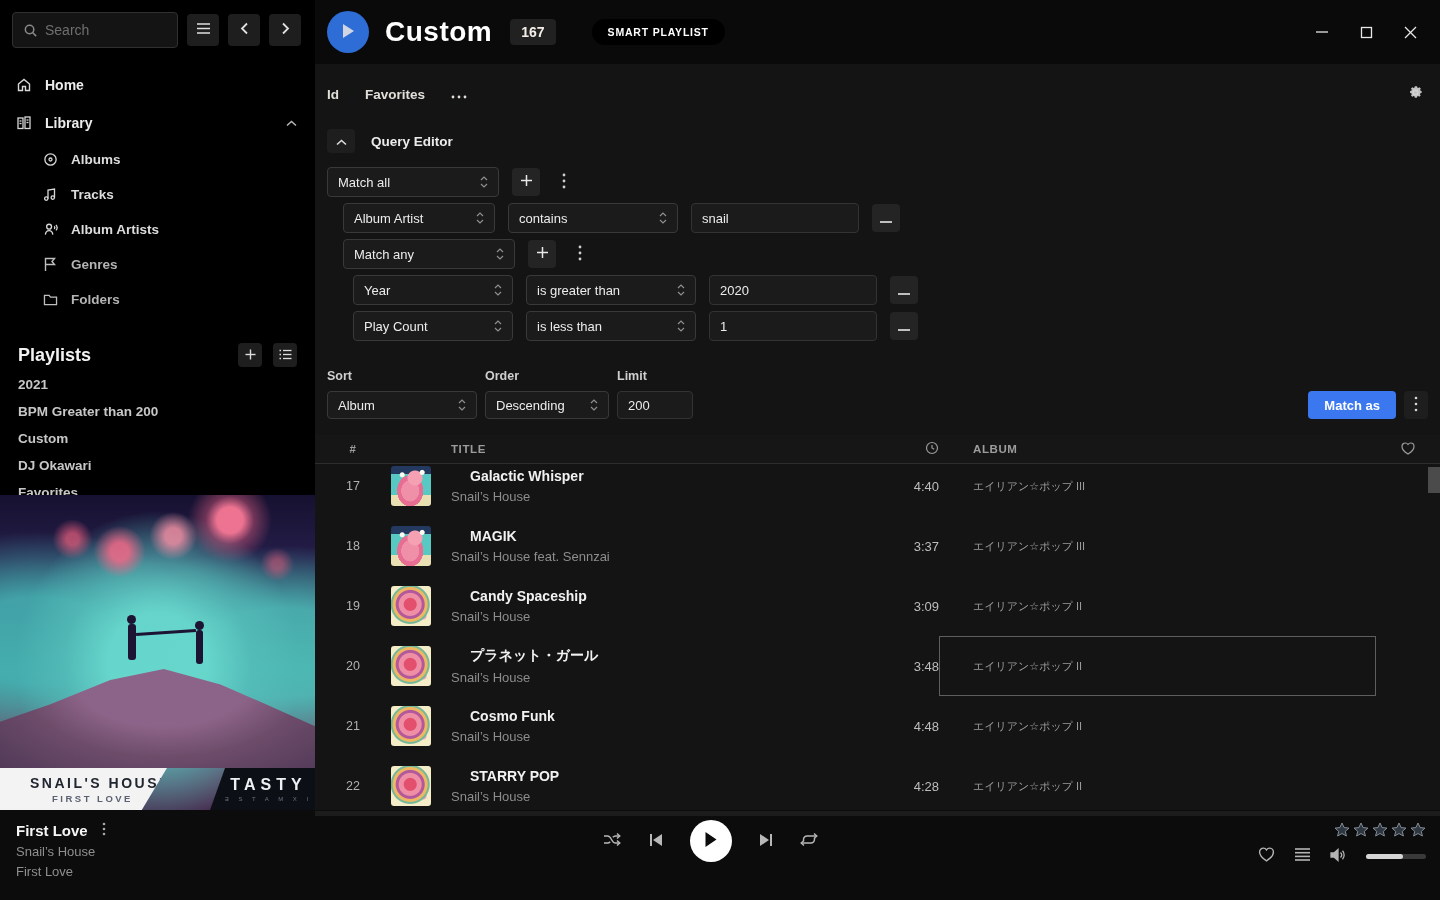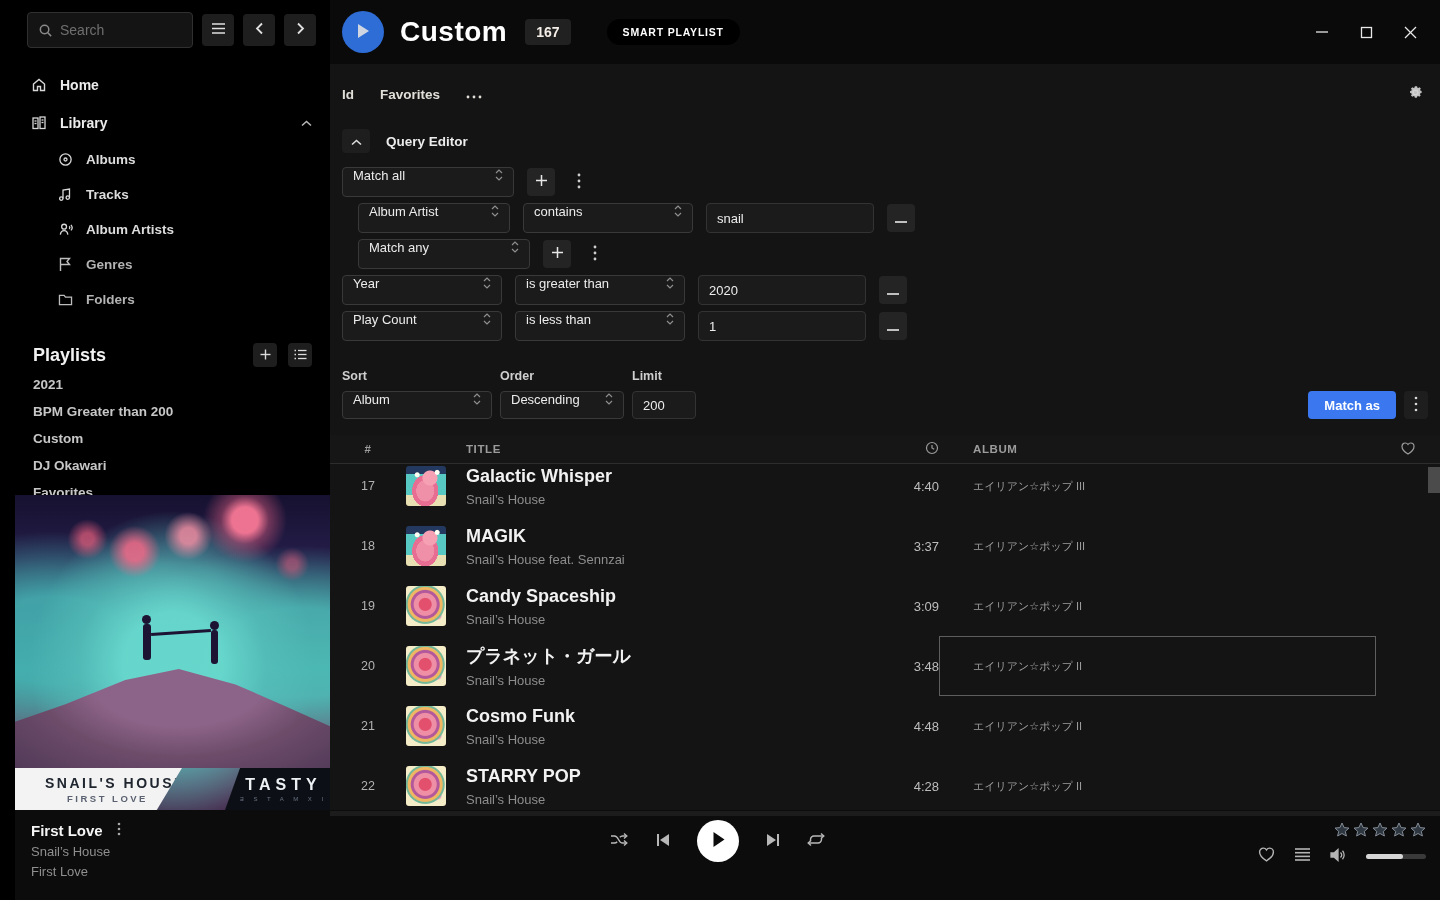--- a/index.html
+++ b/index.html
@@ -1,18 +1,18 @@
 <!DOCTYPE html>
 <html><head>
 <meta charset="utf-8">
 <style>
   * { margin:0; padding:0; box-sizing:border-box; }
   html,body { width:1440px; height:900px; background:#000; overflow:hidden; }
   body { font-family:"Liberation Sans","DejaVu Sans",sans-serif; color:#e8e8e8; }
-  .app { width:1440px; height:900px; display:flex; flex-direction:column;padding-left:15px; }
+  .app { width:1440px; height:900px; display:flex; flex-direction:column; }
   .main { display:flex; height:810px; }
 
   
   .sidebar { width:315px; background:#000; position:relative; flex:none; display:flex; flex-direction:column; }
   .side-top { display:flex; align-items:center; gap:9px; padding:12px; }
   .search-box { width:166px; height:36px; background:#141414; border:1px solid #303030; border-radius:4px; display:flex; align-items:center; padding:0 9px; gap:7px; }
   .search-box svg { flex:none; }
   .search-box input { background:transparent; border:none; outline:none; color:#d8d8d8; font-size:14px; width:100%; font-family:inherit; }
   .search-box input::placeholder { color:#6f6f6f; }
   .sq-btn { width:32px; height:32px; background:#1e1e1e; border:none; border-radius:4px; color:#e0e0e0; display:flex; align-items:center; justify-content:center; cursor:pointer; }
@@ -66,28 +66,28 @@
   .content-body { flex:1; padding:13px 12px 0; display:flex; flex-direction:column; position:relative; }
   .filter-bar { display:flex; align-items:center; gap:26px; height:34px; margin-bottom:14px; }
   .filter-btn { background:none; border:none; color:#e2dfd9; font-size:13.5px; font-weight:700; cursor:pointer; font-family:inherit; }
   .gear-btn { margin-left:auto; background:none; border:none; color:#d5d5d5; cursor:pointer; padding-right:4px; }
 
   .qe-head { display:flex; align-items:center; gap:16px; margin:4px 0 14px; }
   .qe-collapse { width:28px; height:24px; background:#1e1e1e; border:none; border-radius:4px; color:#ddd; display:flex; align-items:center; justify-content:center; cursor:pointer; }
   .qe-title { font-size:13.5px; font-weight:600; color:#ececec; }
   .qe-row { display:flex; align-items:center; gap:13px; margin-bottom:6px; }
   .ind1 { margin-left:16px; }
-  .ind2 { }
-  .select { height:30px; background:#1b1b1b; border:1px solid #393939; border-radius:4px; display:flex; align-items:flex-start; padding:0 10px; cursor:pointer;gap:15px; }
+  .ind2 { margin-left:26px; }
+  .select { height:30px; background:#1b1b1b; border:1px solid #393939; border-radius:4px; display:flex; align-items:center; padding:0 10px; cursor:pointer;gap:15px; }
   .select span.val { flex:1; font-size:13px; color:#ececec; white-space:nowrap; }
   .caret-stack { color:#8f8f8f; flex:none; margin-left:8px; display:flex; }
   .tinput { height:30px; background:#1b1b1b; border:1px solid #333; border-radius:4px; color:#ececec; font-size:13px; padding:0 10px; font-family:inherit; outline:none; }
   .icon-btn { width:28px; height:28px; background:#242424; border:none; border-radius:4px; color:#e8e8e8; display:flex; align-items:center; justify-content:center; cursor:pointer; flex:none; }
   .ghost-btn { width:22px; height:28px; background:none; border:none; color:#cfcfcf; display:flex; align-items:center; justify-content:center; cursor:pointer; flex:none; }
-  .w172{width:172px;} .w152{width:152px;} .w170{width:170px;} .w168{width:168px;} .w160{width:160px;} .w150{width:150px;} .w124{width:124px;} .w76{width:64px;}
+  .w172{width:172px;} .w152{width:152px;} .w170{width:170px;} .w168{width:168px;} .w160{width:160px;} .w150{width:150px;} .w124{width:124px;} .w76{width:76px;}
 
   .sort-row { display:flex; align-items:flex-end; margin-top:22px; }
   .sort-group { margin-right:8px; }
   .sort-label { font-size:12.5px; color:#cfcfcf; font-weight:600; margin-bottom:8px; }
   .sort-group .select, .sort-group .tinput { height:28px; }
   .save-btn { margin-left:auto; height:28px; background:#3b78f0; color:#fff; border:none; border-radius:4px; font-size:13px; font-weight:700; padding:0 16px; cursor:pointer; font-family:inherit; }
   .kebab-btn { width:24px; height:28px; background:#1e1e1e; border:none; border-radius:4px; color:#d8d8d8; margin-left:8px; display:flex; align-items:center; justify-content:center; cursor:pointer; }
 
   
   .table { margin-top:16px; flex:1; display:flex; flex-direction:column; overflow:hidden; margin-left:-12px; margin-right:-12px; position:relative; }
@@ -107,21 +107,21 @@
     radial-gradient(circle at 28% 22%, #fdfdf2 0 2px, transparent 3px),
     radial-gradient(circle at 78% 16%, #fdfdf2 0 2px, transparent 3px),
     radial-gradient(circle at 60% 30%, #f6a0b4 0 7px, transparent 8px),
     radial-gradient(ellipse at 48% 62%, #f08fa8 0 30%, #e76e92 31% 44%, transparent 45%),
     linear-gradient(180deg,#23395f 0 20%,#57c8c2 21% 72%,#e8dfb2 73% 100%); }
   .art-ap2 { background:
     radial-gradient(circle at 48% 46%, #e2506e 0 6px, #ef8fa6 7px 11px, #b3589b 12px 14px, #f0b763 15px 17px, #74b89a 18px 19px, transparent 20px),
     radial-gradient(circle at 20% 20%, #9ad0b8 0 3px, transparent 4px),
     radial-gradient(circle at 80% 75%, #e8a0c0 0 3px, transparent 4px),
     #f5ecc8; }
-  .t-title { font-size:18px; font-weight:600; color:#f2f2f2; margin-bottom:5px; white-space:nowrap; }
+  .t-title { font-size:14px; font-weight:600; color:#f2f2f2; margin-bottom:5px; white-space:nowrap;margin-left:19px; }
   .t-artist { font-size:13px; color:#8d8d8d; white-space:nowrap; }
   .trow .col-dur { color:#bdbdbd; font-size:13px; }
   .trow .col-album { color:#9d9d9d; font-size:11px; white-space:nowrap; }
   .cell-focused { box-shadow: inset 0 0 0 1px #5e5e5e; height:60px; display:flex; align-items:center; }
   .scroll-thumb { position:absolute; right:0; top:32px; width:12px; height:26px; background:#4b4b4b; }
   .table-bottom { position:absolute; left:0; right:0; bottom:0; height:5px; background:#1c1c1c; }
 
   
   .player { height:90px; background:#0c0c0c; display:flex; flex:none; }
   .p-left { width:340px; padding:12px 0 0 16px; flex:none; }

